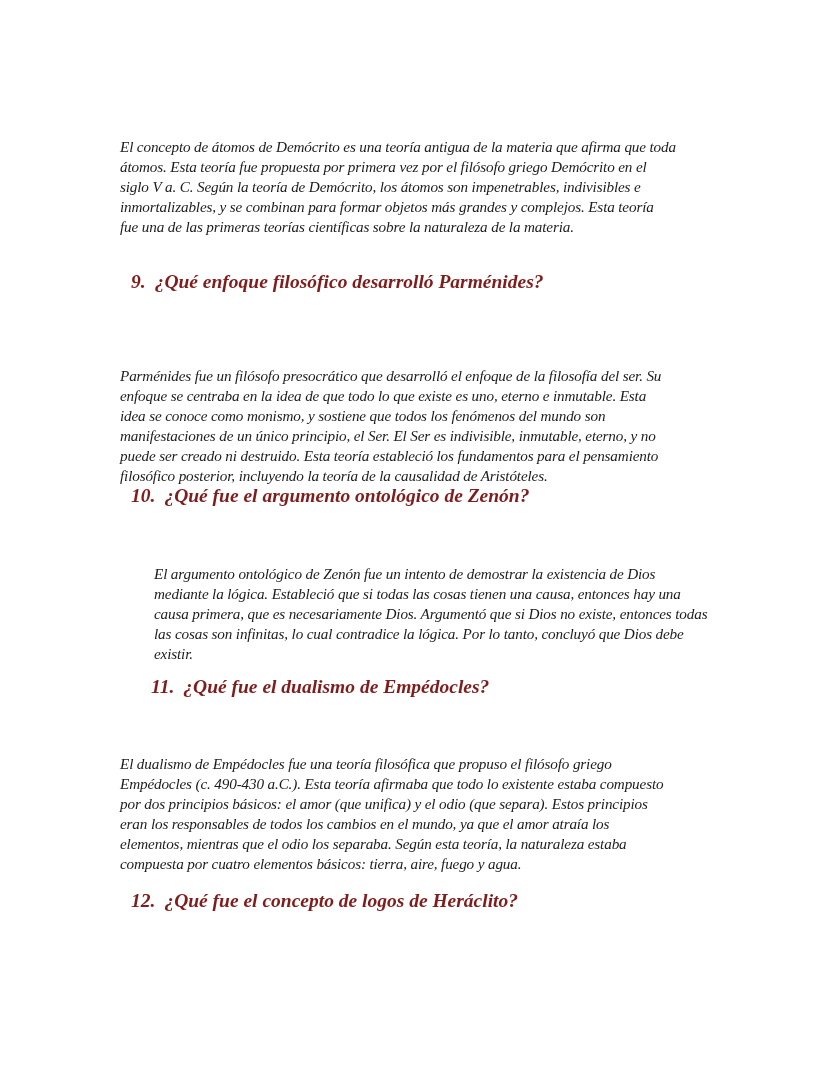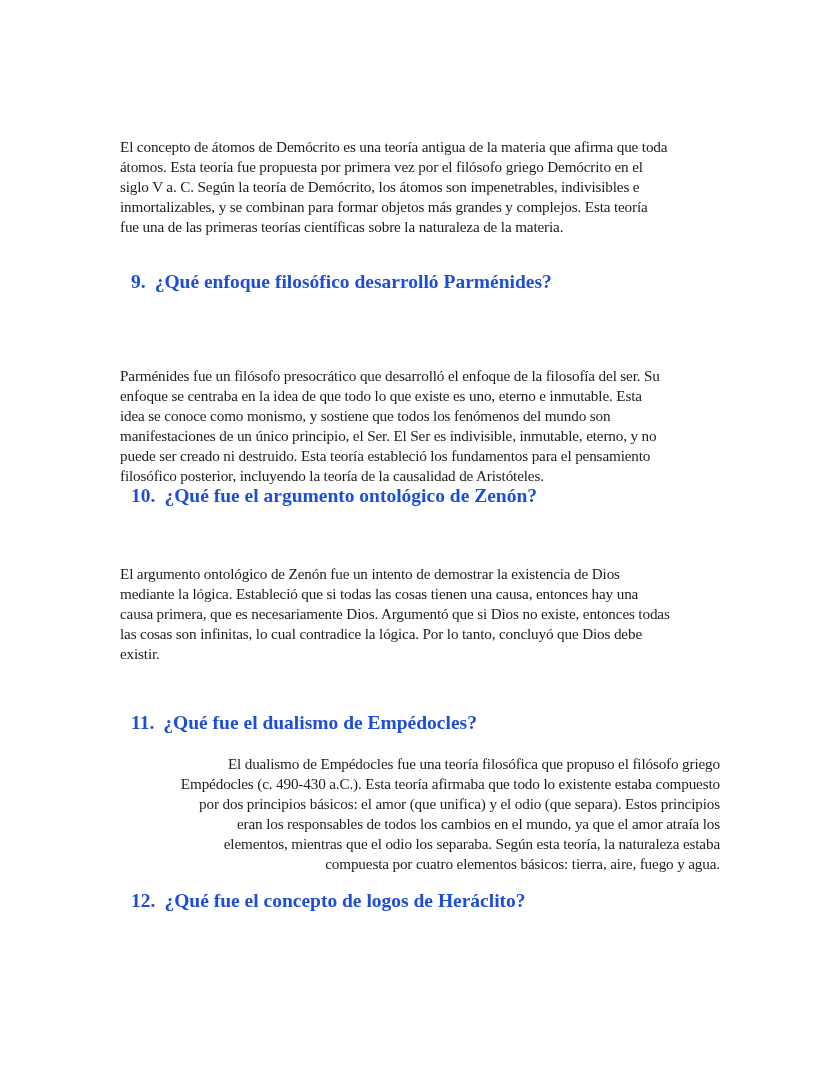--- a/index.html
+++ b/index.html
@@ -1,22 +1,22 @@
 <!DOCTYPE html>
 <html><head>
 <meta charset="utf-8">
 <style>
   html, body { margin: 0; padding: 0; background: #ffffff; }
   body { width: 828px; height: 1071px; position: relative; overflow: hidden;
          font-family: "Liberation Serif", "DejaVu Serif", serif; color: #1a1a1a; }
-  .page { position: absolute; left: 0; top: 0; width: 828px; height: 1071px; background: #ffffff; }
+  .page { position: absolute; left: 0; top: 0; width: 828px; height: 1071px; background: #ffffff; font-style: italic; }
   .para { position: absolute; left: 120px; width: 600px; font-size: 15.2px; line-height: 20px;
           letter-spacing: -0.15px; margin: 0; color: #1c1c1c; }
   .heading { position: absolute; left: 131px; margin: 0; font-size: 19.5px; font-weight: bold;
-             color: #1d4ed8; letter-spacing: 0px; white-space: nowrap; }
+             color: #7f1d1d; letter-spacing: 0px; white-space: nowrap; }
   .heading .num { display: inline-block; margin-right: 9px; }
   .line { display: block; white-space: nowrap; }
 </style>
 </head>
 <body>
 
 <div class="page">
 
   <p class="para" style="top:137px;">
     <span class="line">El concepto de átomos de Demócrito es una teoría antigua de la materia que afirma que toda</span>
@@ -36,33 +36,33 @@
     <span class="line">idea se conoce como monismo, y sostiene que todos los fenómenos del mundo son</span>
     <span class="line">manifestaciones de un único principio, el Ser. El Ser es indivisible, inmutable, eterno, y no</span>
     <span class="line">puede ser creado ni destruido. Esta teoría estableció los fundamentos para el pensamiento</span>
     <span class="line">filosófico posterior, incluyendo la teoría de la causalidad de Aristóteles.</span>
   </p>
 
   <h2 class="heading" style="top:485px;">
     <span class="num">10.</span><span>¿Qué fue el argumento ontológico de Zenón?</span>
   </h2>
 
-  <p class="para" style="top:564px;">
+  <p class="para" style="top:564px;margin-left:34px;">
     <span class="line">El argumento ontológico de Zenón fue un intento de demostrar la existencia de Dios</span>
     <span class="line">mediante la lógica. Estableció que si todas las cosas tienen una causa, entonces hay una</span>
     <span class="line">causa primera, que es necesariamente Dios. Argumentó que si Dios no existe, entonces todas</span>
     <span class="line">las cosas son infinitas, lo cual contradice la lógica. Por lo tanto, concluyó que Dios debe</span>
     <span class="line">existir.</span>
   </p>
 
-  <h2 class="heading" style="top:712px;">
+  <h2 class="heading" style="top:676px;margin-left:20px;">
     <span class="num">11.</span><span>¿Qué fue el dualismo de Empédocles?</span>
   </h2>
 
-  <p class="para" style="top:754px;text-align:right;">
+  <p class="para" style="top:754px;">
     <span class="line">El dualismo de Empédocles fue una teoría filosófica que propuso el filósofo griego</span>
     <span class="line">Empédocles (c. 490-430 a.C.). Esta teoría afirmaba que todo lo existente estaba compuesto</span>
     <span class="line">por dos principios básicos: el amor (que unifica) y el odio (que separa). Estos principios</span>
     <span class="line">eran los responsables de todos los cambios en el mundo, ya que el amor atraía los</span>
     <span class="line">elementos, mientras que el odio los separaba. Según esta teoría, la naturaleza estaba</span>
     <span class="line">compuesta por cuatro elementos básicos: tierra, aire, fuego y agua.</span>
   </p>
 
   <h2 class="heading" style="top:890px;">
     <span class="num">12.</span><span>¿Qué fue el concepto de logos de Heráclito?</span>

